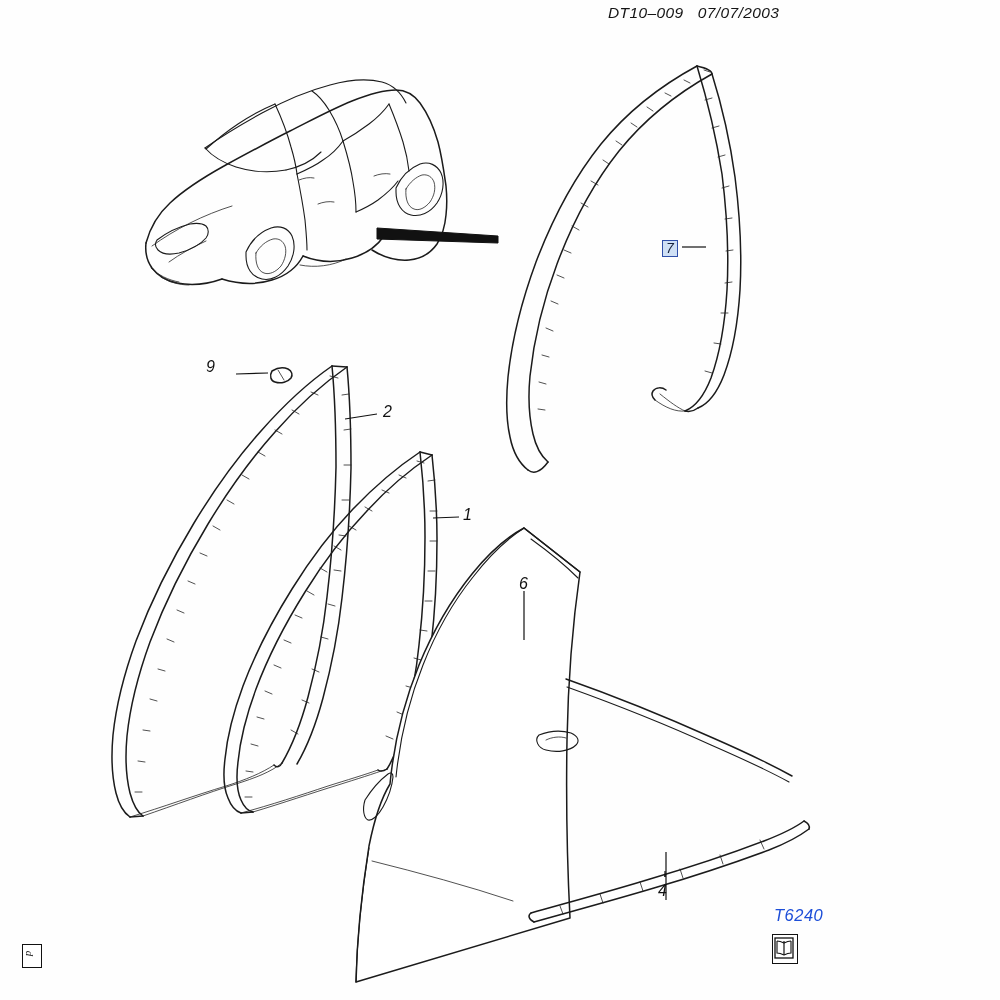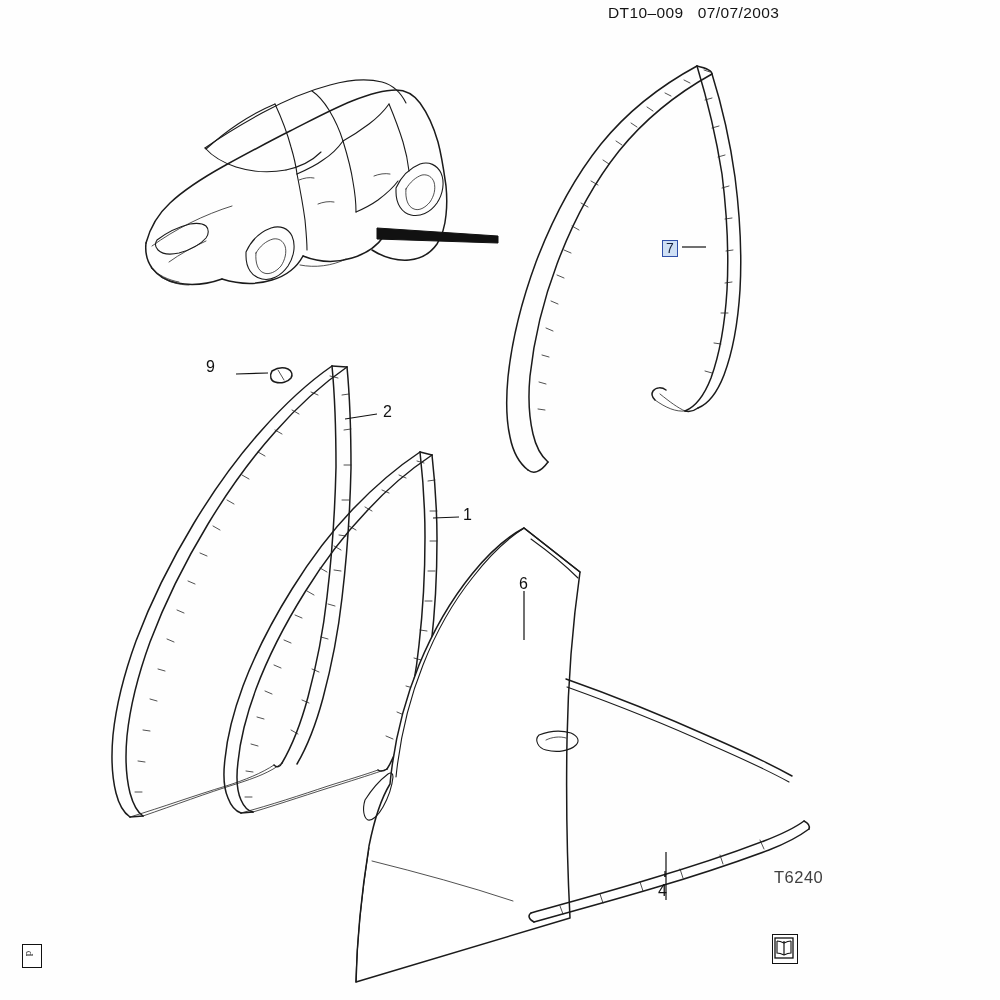--- a/index.html
+++ b/index.html
@@ -13,20 +13,21 @@
     font-family: "Liberation Sans", sans-serif;
     color: #1a1a1a;
     overflow: hidden;
     position: relative;
   }
   #sheet {
     position: relative;
     width: 1000px;
     height: 1000px;
     background: #fefefe;
+    font-style: italic;
   }
   .hdr {
     position: absolute;
     top: 4px;
     left: 608px;
     font-size: 15.5px;
     letter-spacing: 0.4px;
     white-space: pre;
     color: #141414;
   }
@@ -40,24 +41,24 @@
     border: 1px solid #2f4fa8;
     background: #cfe0f5;
     color: #16223d;
     padding: 0 3px;
     line-height: 15px;
     font-size: 14px;
   }
   .footcode {
     position: absolute;
     left: 774px;
-    top: 868px;
+    top: 906px;
     font-size: 16.5px;
     letter-spacing: 0.5px;
-    color: #404040;
+    color: #1d4ed8;
   }
   .corner-mark {
     position: absolute;
     border: 1.4px solid #111;
     background: #fff;
   }
   .corner-mark span {
     display: block;
     font-size: 11px;
     line-height: 1;

